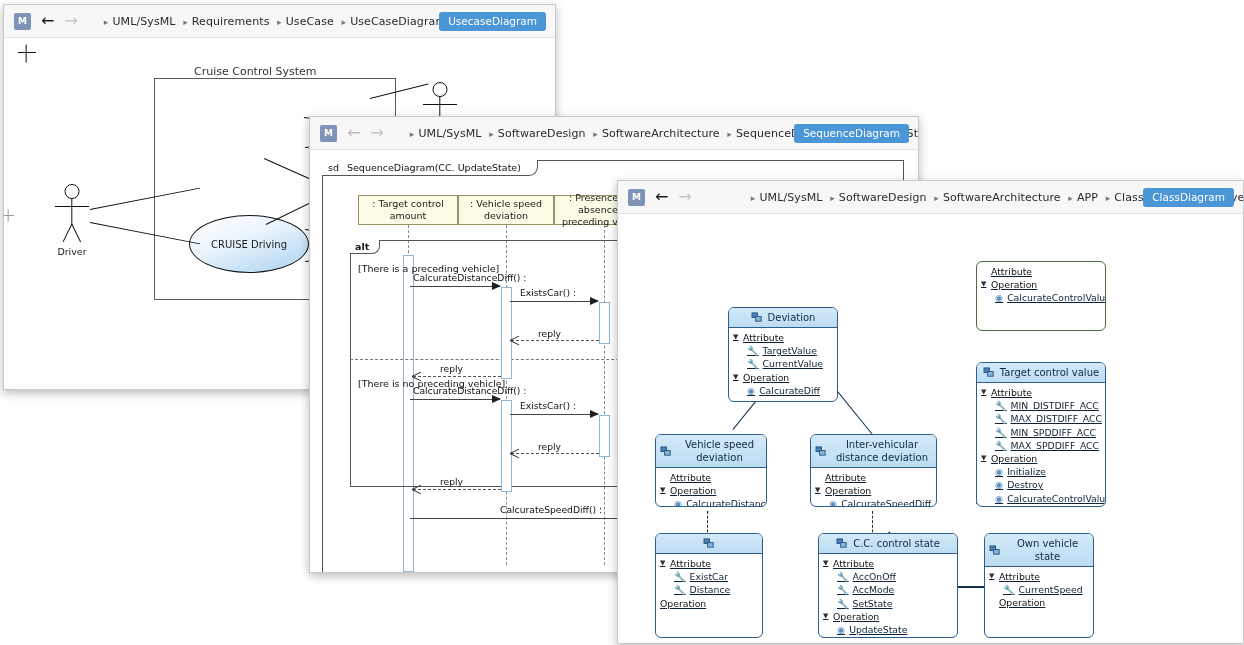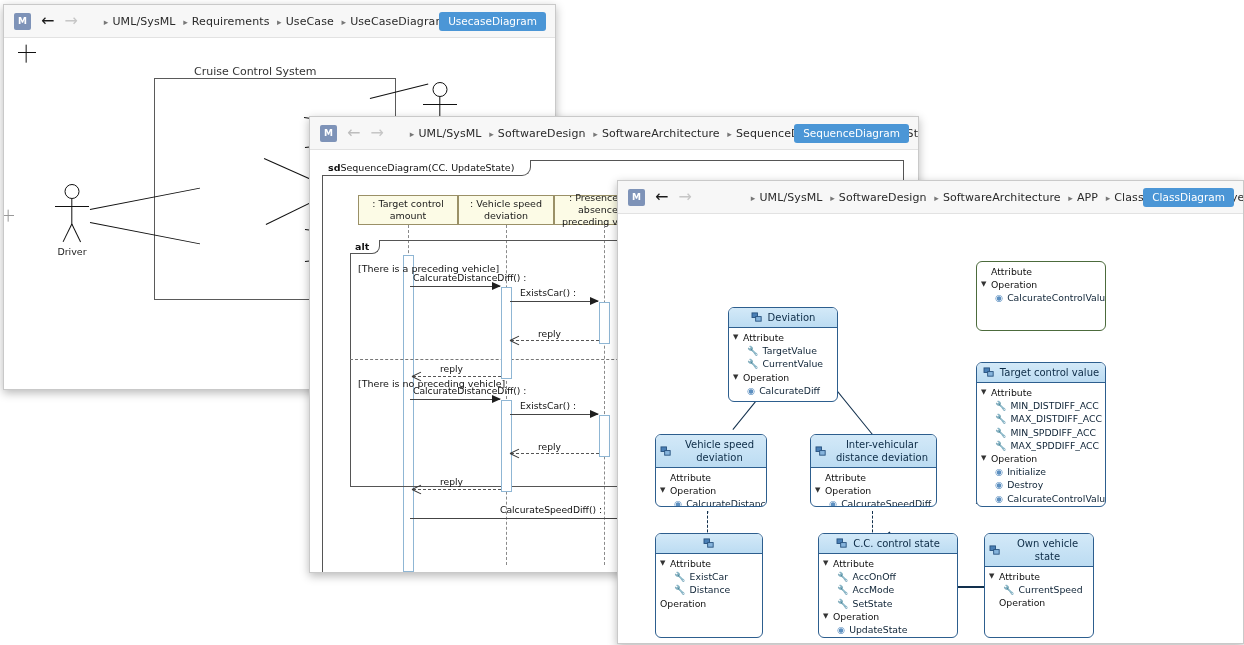--- a/index.html
+++ b/index.html
@@ -59,21 +59,21 @@
   .line{position:absolute;background:#111;height:1.3px;transform-origin:left center;}
 
   
   #win-seq{left:309px;top:116px;width:608px;height:455px;z-index:2;}
   .sd-frame{position:absolute;border:1px solid #555;background:#fff;}
   .sd-tag{
     position:absolute;left:0;top:0;border-right:1px solid #555;border-bottom:1px solid #555;
     background:#fff;font-size:9.5px;padding:2px 16px 2px 6px;white-space:nowrap;
     border-bottom-right-radius:9px;color:#111;
   }
-  .sd-tag b{font-weight:bold;margin-right:0;}
+  .sd-tag b{font-weight:normal;margin-right:8px;}
   .lifebox{
     position:absolute;border:1px solid #9a9067;background:#fcfbe6;
     font-size:9.5px;color:#1a1a1a;text-align:center;
     display:flex;align-items:center;justify-content:center;padding:0 4px;
     box-sizing:border-box;line-height:1.25;
   }
   .lifeline{position:absolute;width:0;border-left:1px dashed #8a8a8a;}
   .activation{position:absolute;background:#fff;border:1.2px solid #8fb6d4;}
   .altbox{position:absolute;border:1px solid #555;}
   .alttag{
@@ -99,21 +99,21 @@
     box-sizing:border-box;overflow:hidden;
   }
   .cls-head{
     background:linear-gradient(180deg,#d3e9f8 0%,#bcdcf2 100%);
     border-bottom:1px solid #2d5e8e;
     font-size:10px;color:#0c2b46;text-align:center;padding:3px 4px;
     display:flex;align-items:center;justify-content:center;gap:4px;line-height:1.3;
   }
   .cls.iface>.cls-head{background:linear-gradient(180deg,#d9e7cf 0%,#c6dab6 100%);border-bottom:1px solid #4c6b3c;}
   .cls.iface{border-color:#4c6b3c;}
-  .cls-body{padding:3px 4px 4px;font-size:9.3px;color:#0e2336;line-height:1.42;}
+  .cls-body{padding:3px 4px 4px;font-size:9.3px;color:#0e2336;line-height:1.42;text-decoration:underline;}
   .grp{display:flex;align-items:center;gap:3px;color:#111;}
   .tri{font-size:7px;color:#333;line-height:1;width:7px;display:inline-block;}
   .tri.none{visibility:hidden;}
   .mem{padding-left:14px;display:flex;align-items:center;gap:4px;color:#0e2336;}
   .ico{flex:0 0 auto;display:inline-block;}
   .cicon{width:13px;height:11px;flex:0 0 auto;}
   .conn{position:absolute;background:#12304d;transform-origin:left center;}
   .conn.dash{background:none;border-top:1.4px dashed #12304d;height:0;}
   .diamond{position:absolute;width:11px;height:11px;background:#0d0d0d;transform:rotate(45deg);}
 </style>
@@ -130,20 +130,21 @@
       <span class="sep">▸</span><span>Requirements</span>
       <span class="sep">▸</span><span>UseCase</span>
       <span class="sep">▸</span><span>UseCaseDiagram(C.C.)</span>
     </div>
     <div class="badge">UsecaseDiagram</div>
   </div>
   <div class="canvas">
     <div class="uc-title" style="left:190px;top:27px;">Cruise Control System</div>
     <div class="uc-box" style="left:150px;top:40px;width:240px;height:220px;"></div>
 
+    <div class="uc-ellipse" style="left:185px;top:177px;width:118px;height:56px;">CRUISE Driving</div>
 
     <div class="actor" style="left:50px;top:146px;width:36px;height:78px;">
       <div class="head"></div>
       <div class="body"></div>
       <div class="arms"></div>
       <div class="leg1"></div>
       <div class="leg2"></div>
       <div class="nm">Driver</div>
     </div>
 

